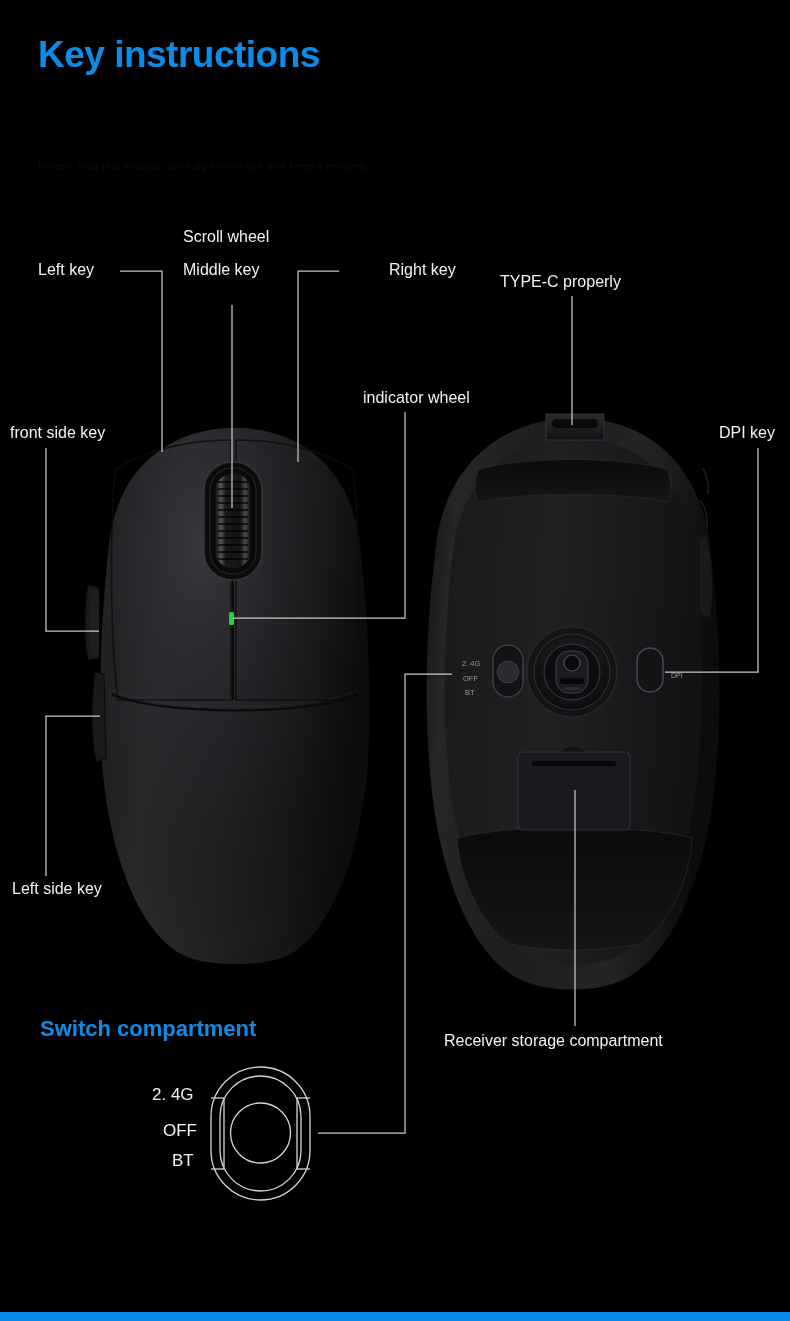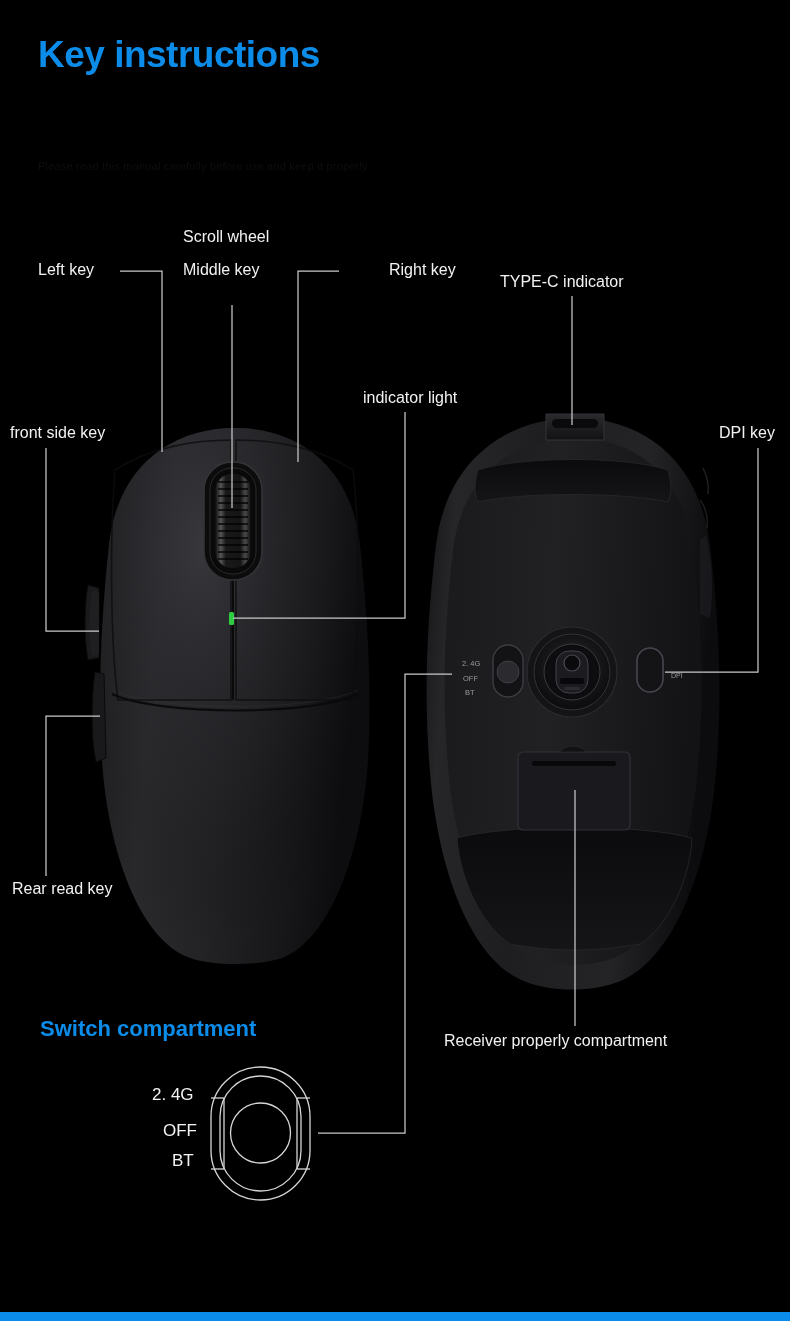--- a/index.html
+++ b/index.html
@@ -310,31 +310,31 @@
   <div class="sub-caption">Please read this manual carefully before use and keep it properly</div>
 
   <div class="callout" style="left:38px; top:260px;">Left key</div>
 
   <div class="callout" style="left:183px; top:227px;">Scroll wheel</div>
 
   <div class="callout" style="left:183px; top:260px;">Middle key</div>
 
   <div class="callout" style="left:345px; top:260px;margin-left:44px;">Right key</div>
 
-  <div class="callout" style="left:500px; top:272px;">TYPE-C indicator</div>
-
-  <div class="callout" style="left:363px; top:388px;">indicator light</div>
+  <div class="callout" style="left:500px; top:272px;">TYPE-C properly</div>
+
+  <div class="callout" style="left:363px; top:388px;">indicator wheel</div>
 
   <div class="callout" style="left:10px; top:423px;">front side key</div>
 
   <div class="callout" style="left:719px; top:423px;">DPI key</div>
 
-  <div class="callout" style="left:12px; top:879px;">Rear read key</div>
-
-  <div class="callout" style="left:444px; top:1031px;">Receiver properly compartment</div>
+  <div class="callout" style="left:12px; top:879px;">Left side key</div>
+
+  <div class="callout" style="left:444px; top:1031px;">Receiver storage compartment</div>
 
   <div class="section-title">Switch compartment</div>
 
   <div class="callout" style="left:152px; top:1084px; font-size:17px;">2. 4G</div>
 
   <div class="callout" style="left:163px; top:1120px; font-size:17px;">OFF</div>
 
   <div class="callout" style="left:172px; top:1150px; font-size:17px;">BT</div>
 
   <div class="accent-bar"></div>

